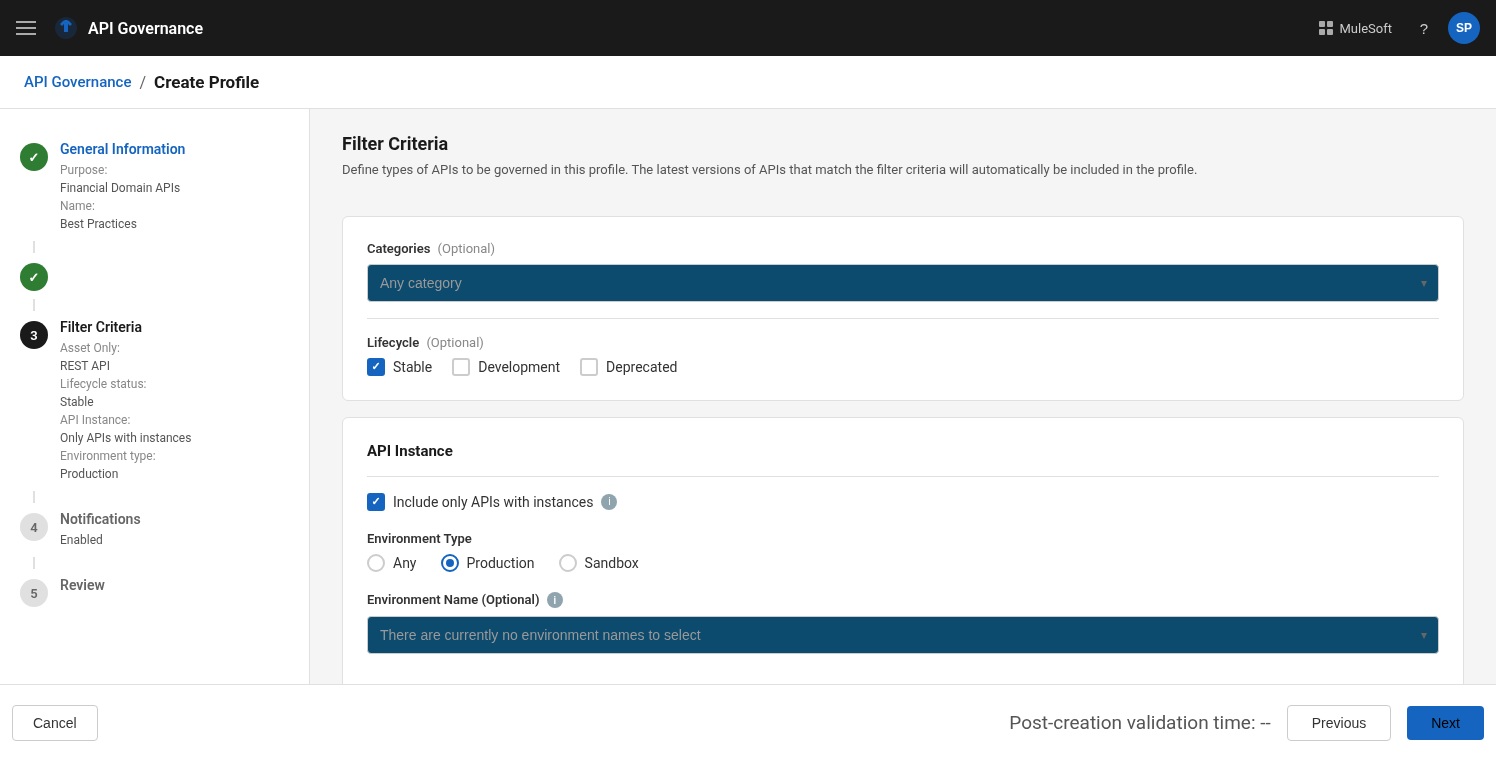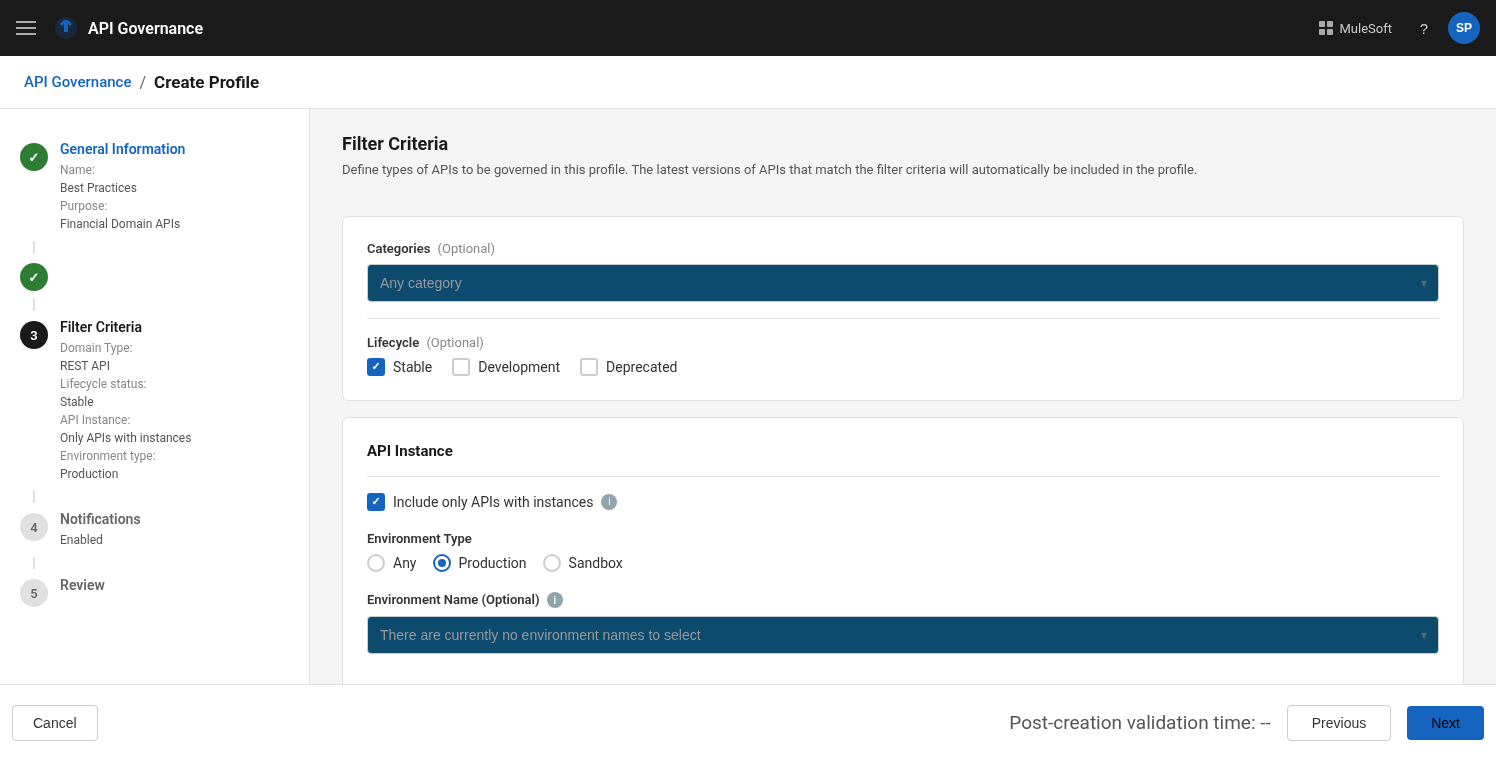--- a/index.html
+++ b/index.html
@@ -174,21 +174,21 @@
       flex-shrink: 0;
     }
     .checkbox-box.checked { background: #1565c0; border-color: #1565c0; }
     .checkbox-box.checked::after { content: '✓'; color: #fff; font-size: 11px; font-weight: 700; }
     .checkbox-label { font-size: 14px; color: #333; }
 
     
     .radio-group {
       display: flex;
       align-items: center;
-      gap: 16px;
+      gap: 24px;
       flex-wrap: wrap;
       margin-bottom: 20px;
     }
     .radio-item {
       display: flex;
       align-items: center;
       gap: 8px;
       cursor: pointer;
     }
     .radio-circle {
@@ -322,38 +322,38 @@
 
 <div class="main-layout">
 
   <aside class="sidebar">
 
     <div class="step-item">
       <div class="step-circle done">✓</div>
       <div class="step-content">
         <div class="step-title done-title">General Information</div>
         <div class="step-detail">
+          <span><span class="label">Purpose: </span>Financial Domain APIs</span>
           <span><span class="label">Name: </span>Best Practices</span>
-          <span><span class="label">Purpose: </span>Financial Domain APIs</span>
         </div>
       </div>
     </div>
     <div class="vertical-line"></div>
 
     <div class="step-item">
       <div class="step-circle done">✓</div>
     </div>
     <div class="vertical-line"></div>
 
     <div class="step-item">
       <div class="step-circle active">3</div>
       <div class="step-content">
         <div class="step-title active-title">Filter Criteria</div>
         <div class="step-detail">
-          <span><span class="label">Domain Type: </span>REST API</span>
+          <span><span class="label">Asset Only: </span>REST API</span>
           <span><span class="label">Lifecycle status: </span>Stable</span>
           <span><span class="label">API Instance: </span>Only APIs with instances</span>
           <span><span class="label">Environment type: </span>Production</span>
         </div>
       </div>
     </div>
     <div class="vertical-line"></div>
 
     <div class="step-item">
       <div class="step-circle pending">4</div>

